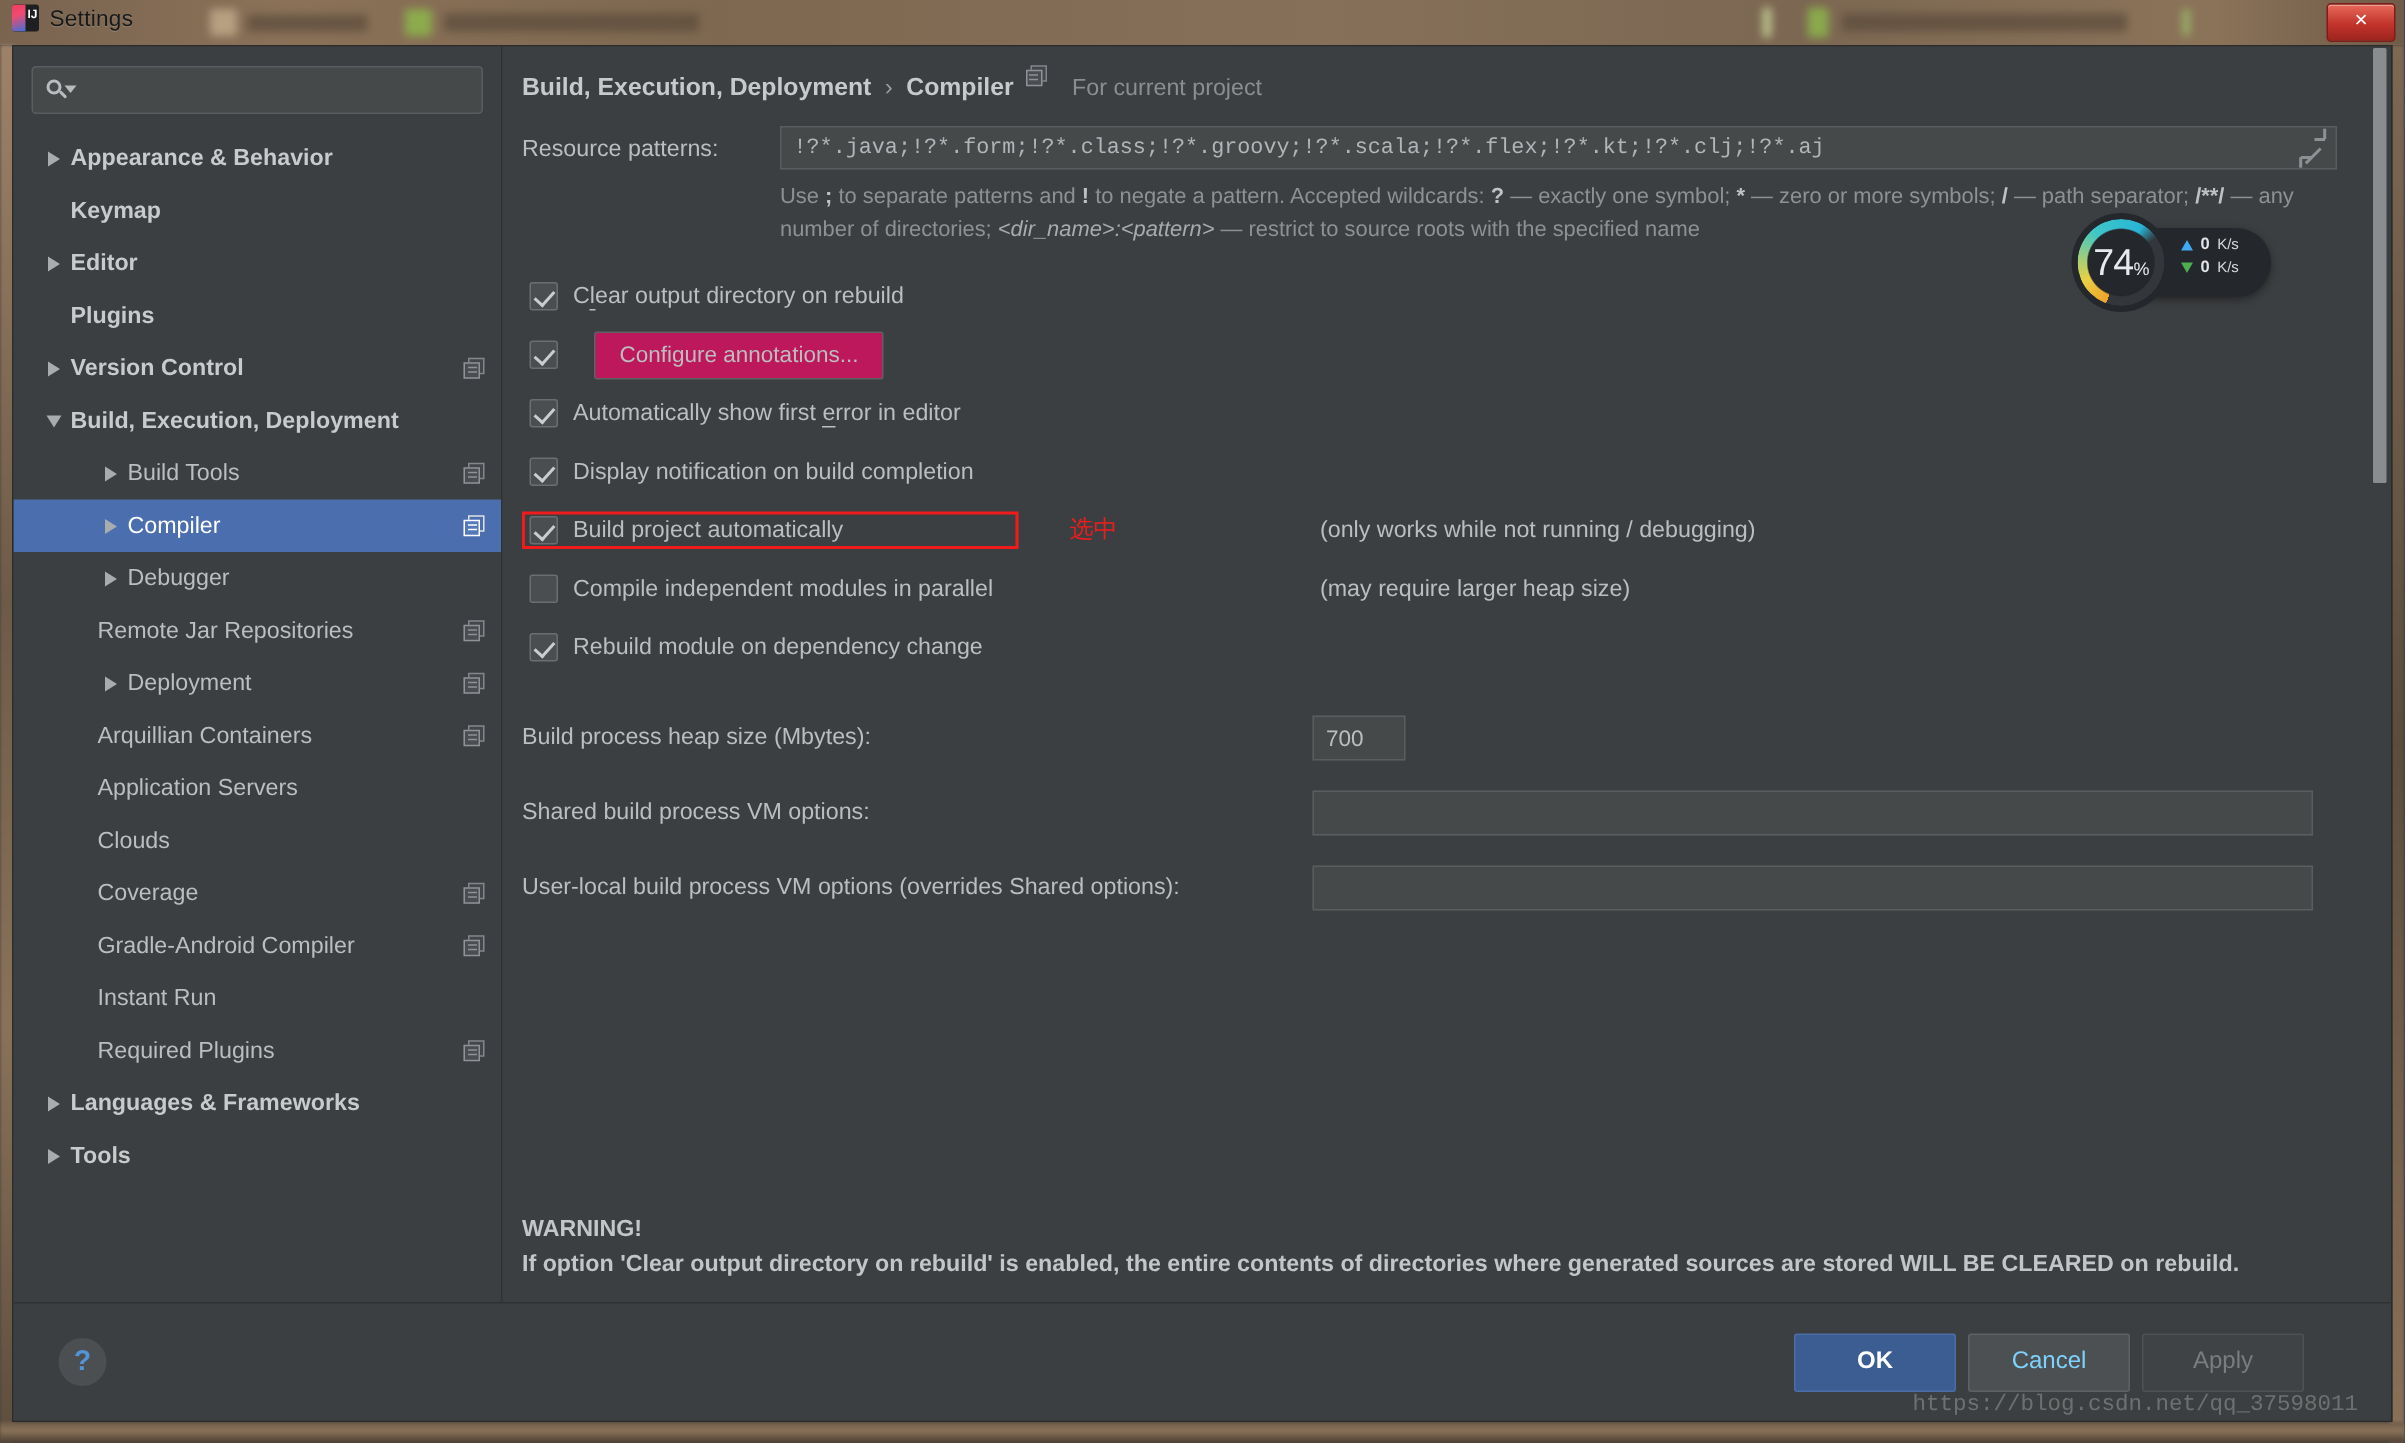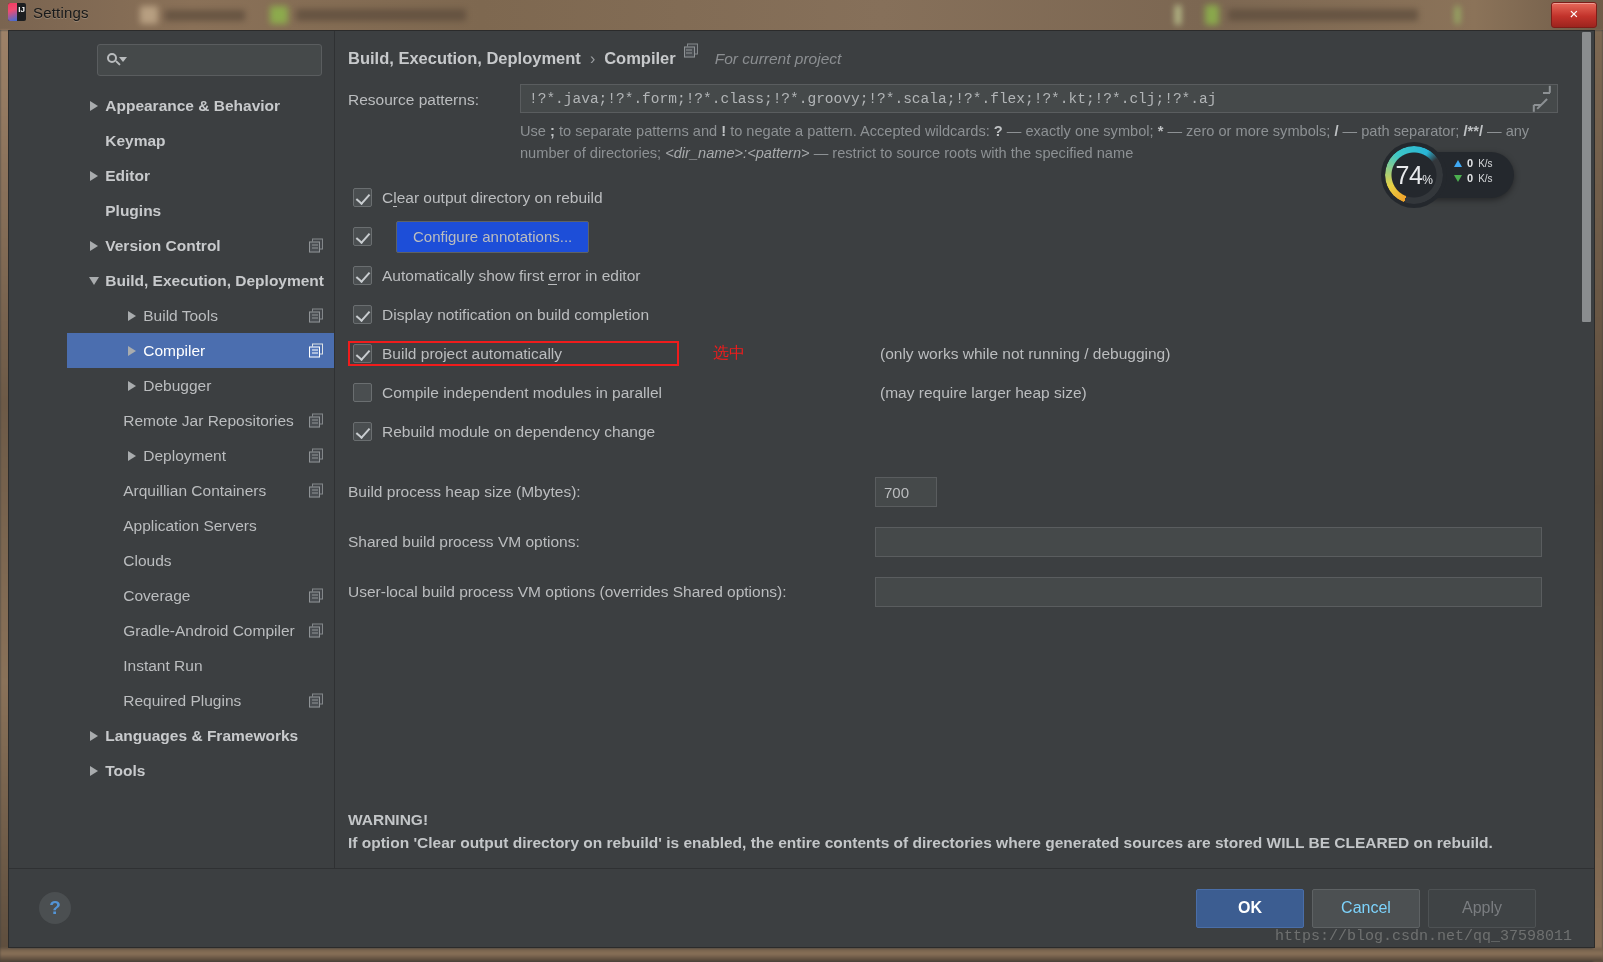--- a/index.html
+++ b/index.html
@@ -134,21 +134,20 @@
   }
 
   
   .sidebar {
     width: 325px;
     background: #3c3f41;
     border-right: 1px solid #2f3133;
     display: flex;
     flex-direction: column;
     flex: none;
-    align-items: flex-end;
   }
   .search-wrap {
     padding: 13px 12px 10px 12px;
   }
   .search-box {
     height: 30px;
     border: 1px solid #5a5d5f;
     border-radius: 3px;
     background: #45494a;
     display: flex;
@@ -303,21 +302,20 @@
   }
   .bc-sep {
     color: #9a9da0;
     font-size: 16px;
   }
   .bc-scope {
     display: flex;
     align-items: flex-start;
     gap: 6px;
     margin-left: 9px;
-    font-style: italic;
   }
   .bc-scope-text {
     color: #8b8e91;
     font-size: 15.5px;
     white-space: nowrap;
   }
 
   .form {
     padding: 16px 0 0 13px;
     position: relative;
@@ -446,21 +444,21 @@
     position: absolute;
     left: 365px;
     color: #f01c1c;
     font-size: 16px;
     white-space: nowrap;
   }
   .btn-inline {
     margin-left: 18px;
     height: 30px;
     padding: 0 16px;
-    background: #1d4ed8;
+    background: #be185d;
     border: 1px solid #5e6264;
     border-radius: 2px;
     color: #bbbdbf;
     font-size: 15px;
     font-family: "Liberation Sans", sans-serif;
     display: inline-flex;
     align-items: center;
     white-space: nowrap;
   }
 

